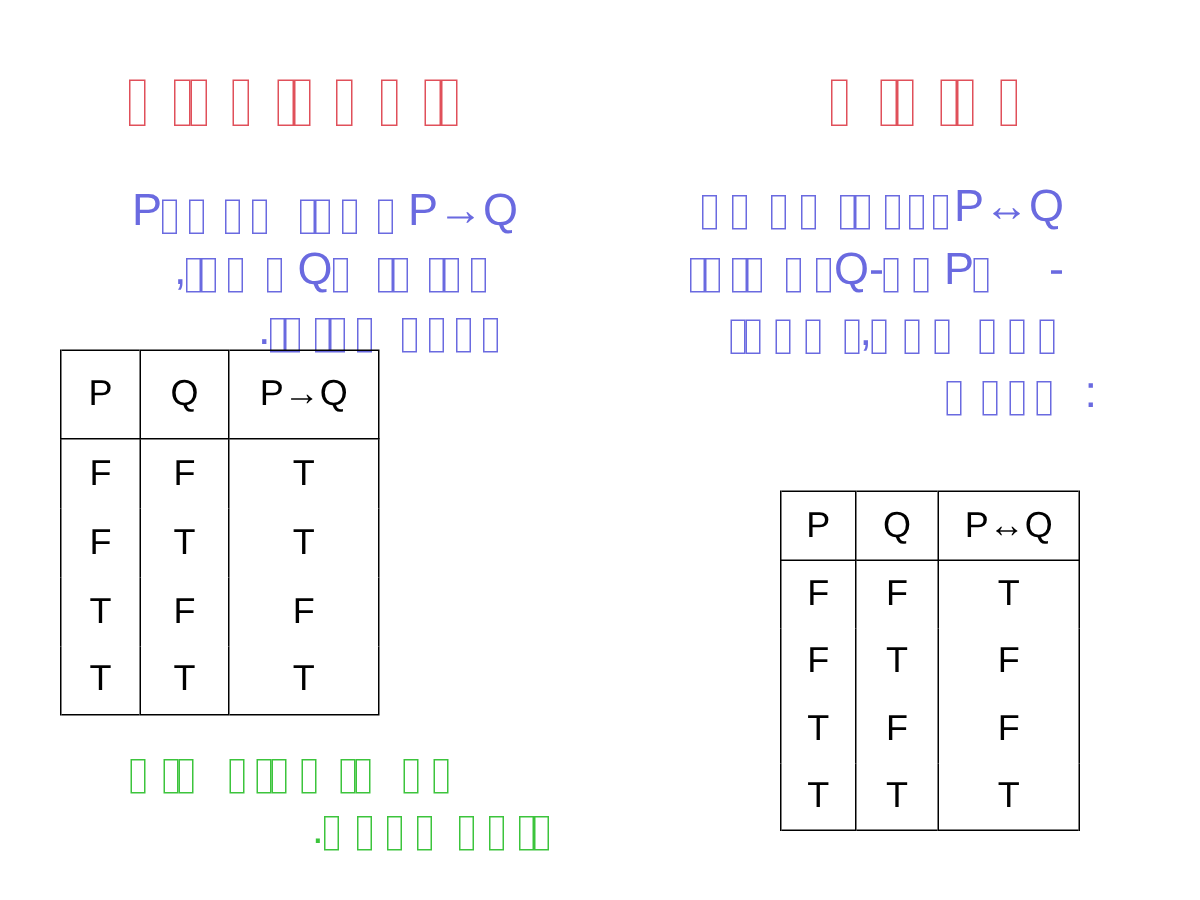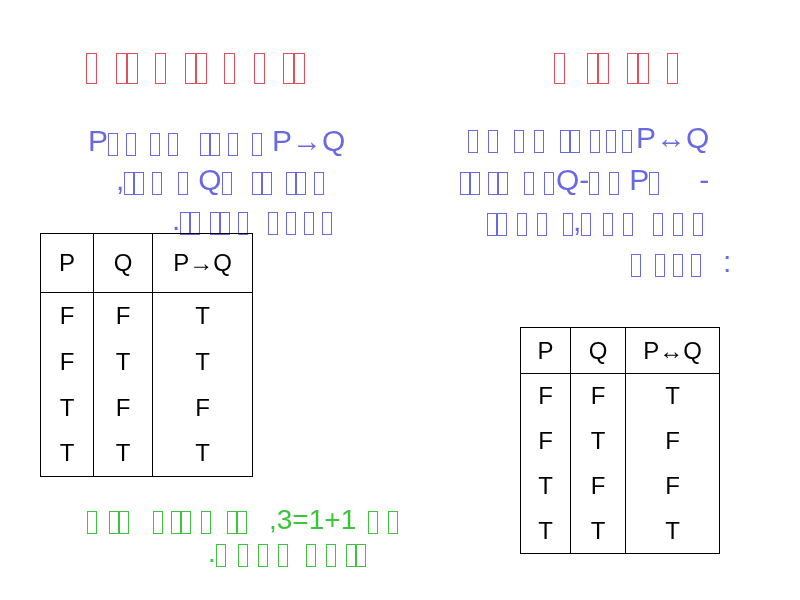--- a/index.html
+++ b/index.html
@@ -118,21 +118,20 @@
 <div class="line t-green green" style="left:87px;top:506px;">
   <span class="tofu" style="margin-right:12px"></span>
   <span class="tofu"></span>
     <span class="tofu" style="margin-right:24px"></span>
   <span class="tofu" style="margin-right:8px"></span>
   <span class="tofu"></span>
     <span class="tofu" style="margin-right:10px"></span>
   <span class="tofu" style="margin-right:16px"></span>
   <span class="tofu"></span>
     <span class="tofu" style="margin-right:22px"></span>
-  <span class="txt" style="margin-right:12px">,3=1+1</span>
   <span class="tofu" style="margin-right:10px"></span>
   <span class="tofu"></span>
 </div>
 <div class="line t-green green" style="left:208px;top:539px;">
   <span class="txt">.</span>
   <span class="tofu" style="margin-right:12px"></span>
   <span class="tofu" style="margin-right:10px"></span>
   <span class="tofu" style="margin-right:10px"></span>
   <span class="tofu" style="margin-right:18px"></span>
   <span class="tofu" style="margin-right:10px"></span>

